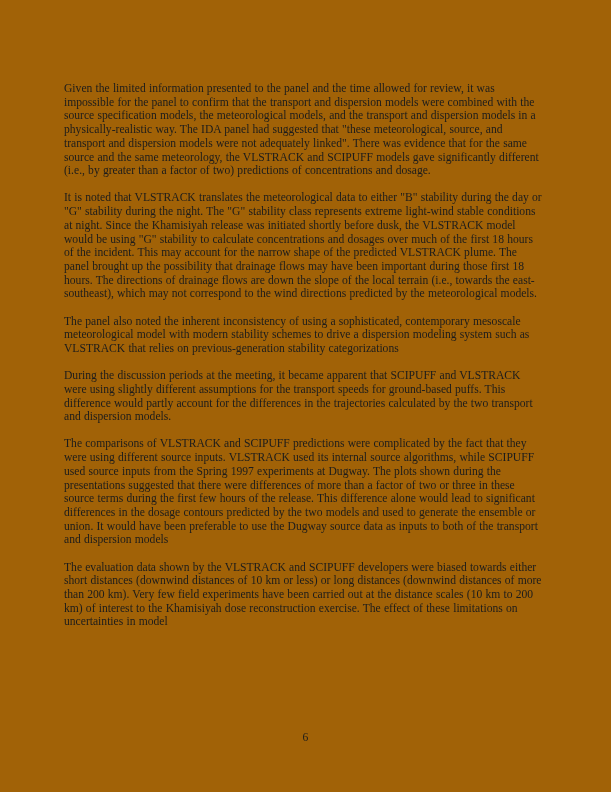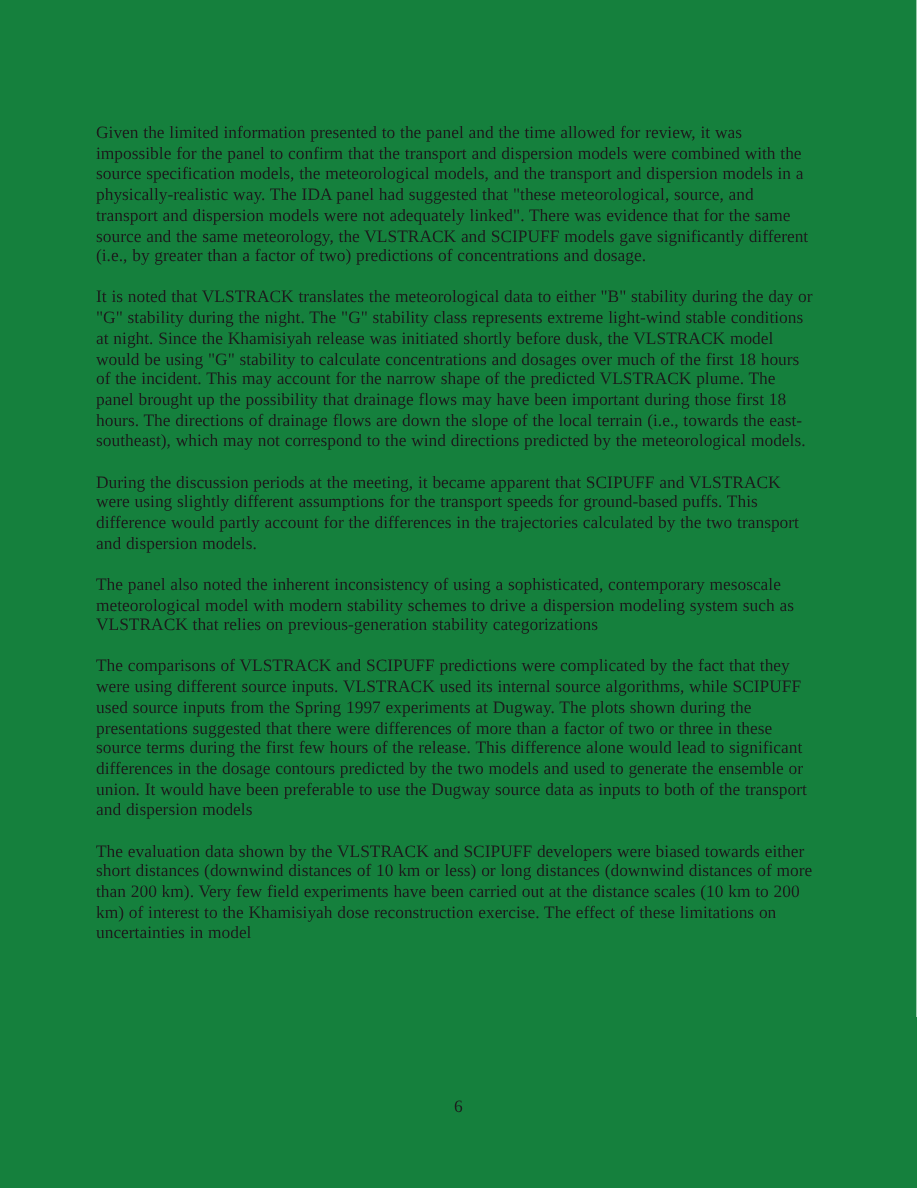--- a/index.html
+++ b/index.html
@@ -4,21 +4,21 @@
 <style>
   html, body {
     margin: 0;
     padding: 0;
     background: #ffffff;
   }
   .page {
     position: relative;
     width: 611px;
     height: 792px;
-    background: #15803d;
+    background: #a16207;
     overflow: hidden;
     font-family: "Liberation Serif", "DejaVu Serif", serif;
     color: #1c1c1c;
   }
   .doc-body {
     position: absolute;
     top: 82px;
     left: 64px;
     width: 478px;
     font-size: 11.6px;
@@ -39,19 +39,19 @@
     color: #1c1c1c;
   }
 </style>
 </head>
 <body>
 
 <div class="page">
   <div class="doc-body">
     <p>Given the limited information presented to the panel and the time allowed for review, it was impossible for the panel to confirm that the transport and dispersion models were combined with the source specification models, the meteorological models, and the transport and dispersion models in a physically-realistic way.  The IDA panel had suggested that "these meteorological, source, and transport and dispersion models were not adequately linked".  There was evidence that for the same source and the same meteorology, the VLSTRACK and SCIPUFF models gave significantly different (i.e., by greater than a factor of two) predictions of concentrations and dosage.</p>
     <p>It is noted that VLSTRACK translates the meteorological data to either "B" stability during the day or "G" stability during the night.  The "G" stability class represents extreme light-wind stable conditions at night.  Since the Khamisiyah release was initiated shortly before dusk, the VLSTRACK model would be using "G" stability to calculate concentrations and dosages over much of the first 18 hours of the incident.  This may account for the narrow shape of the predicted VLSTRACK plume.  The panel brought up the possibility that drainage flows may have been important during those first 18 hours. The directions of drainage flows are down the slope of the local terrain (i.e., towards the east-southeast), which may not correspond to the wind directions predicted by the meteorological models.</p>
+    <p>The panel also noted the inherent inconsistency of using a sophisticated, contemporary mesoscale meteorological model with modern stability schemes to drive a dispersion modeling system such as VLSTRACK that relies on previous-generation stability categorizations</p>
     <p>During the discussion periods at the meeting, it became apparent that SCIPUFF and VLSTRACK were using slightly different assumptions for the transport speeds for ground-based puffs.  This difference would partly account for the differences in the trajectories calculated by the two transport and dispersion models.</p>
-    <p>The panel also noted the inherent inconsistency of using a sophisticated, contemporary mesoscale meteorological model with modern stability schemes to drive a dispersion modeling system such as VLSTRACK that relies on previous-generation stability categorizations</p>
     <p>The comparisons of VLSTRACK and SCIPUFF predictions were complicated by the fact that they were using different source inputs.  VLSTRACK used its internal source algorithms, while SCIPUFF used source inputs from the Spring 1997 experiments at Dugway.  The plots shown during the presentations suggested that there were differences of more than a factor of two or three in these source terms during the first few hours of the release.  This difference alone would lead to significant differences in the dosage contours predicted by the two models and used to generate the ensemble or union.  It would have been preferable to use the Dugway source data as inputs to both of the transport and dispersion models</p>
     <p>The evaluation data shown by the VLSTRACK and SCIPUFF developers were biased towards either short distances (downwind distances of 10 km or less) or long distances (downwind distances of more than 200 km).  Very few field experiments have been carried out at the distance scales (10 km to 200 km) of interest to the Khamisiyah dose reconstruction exercise.  The effect of these limitations on uncertainties in model</p>
   </div>
   <div class="page-number">6</div>
 </div>
 
 </body></html>

